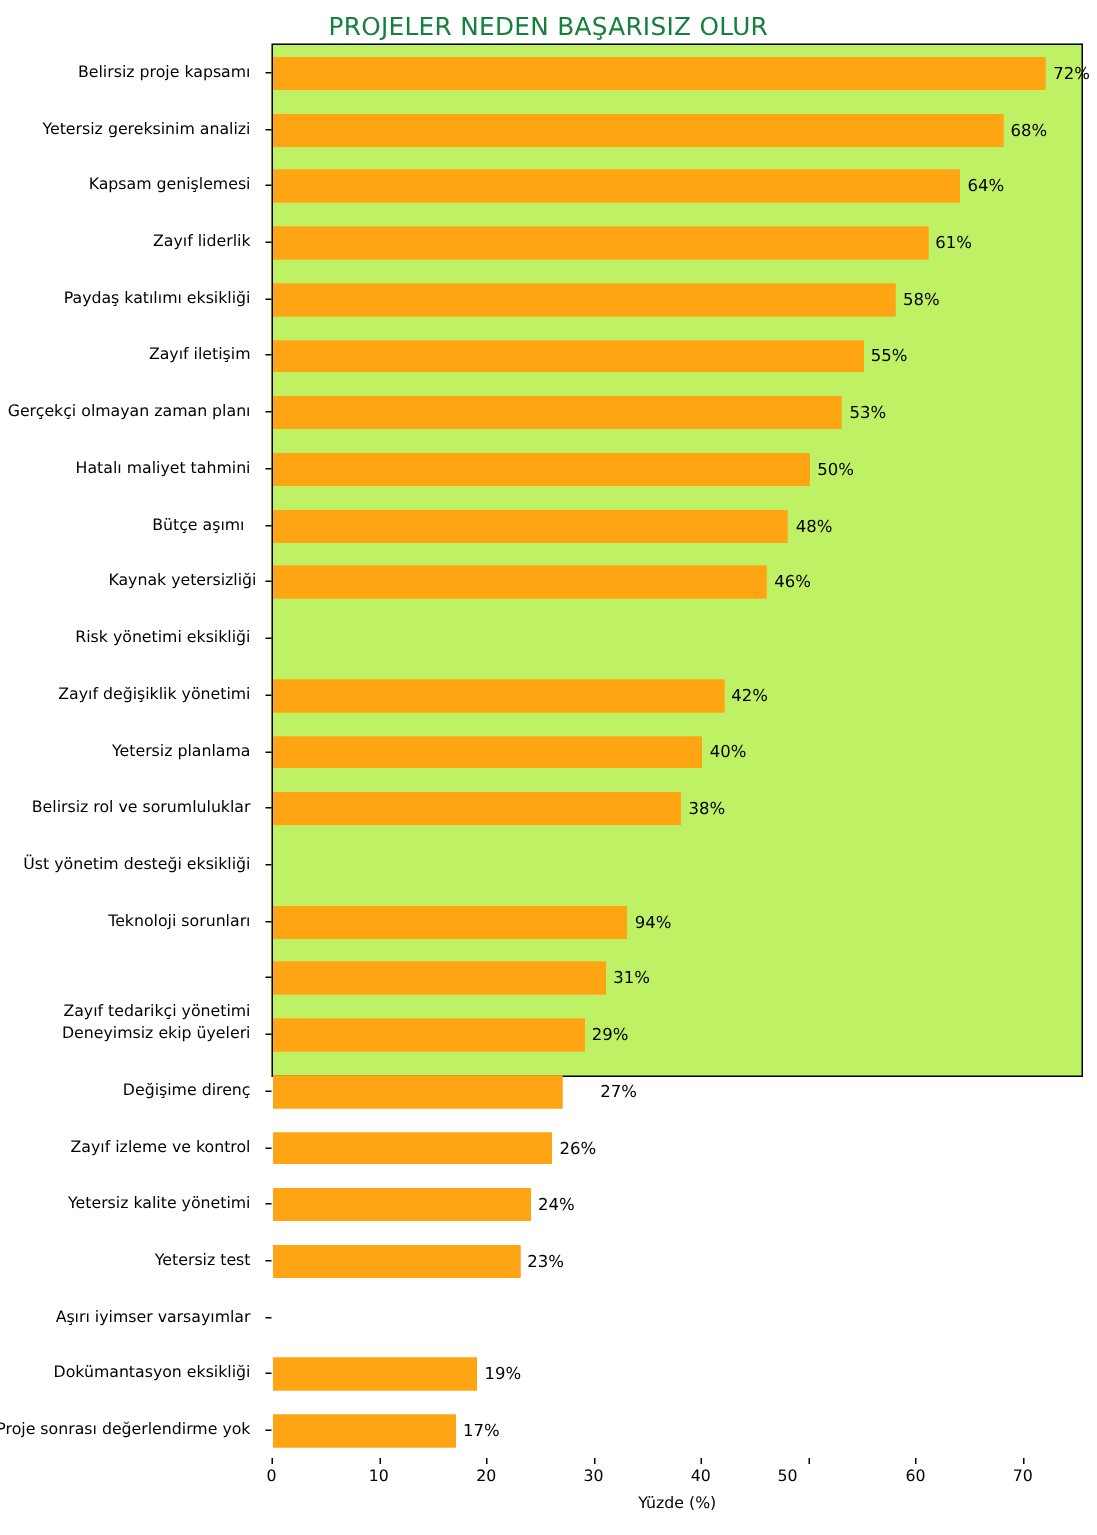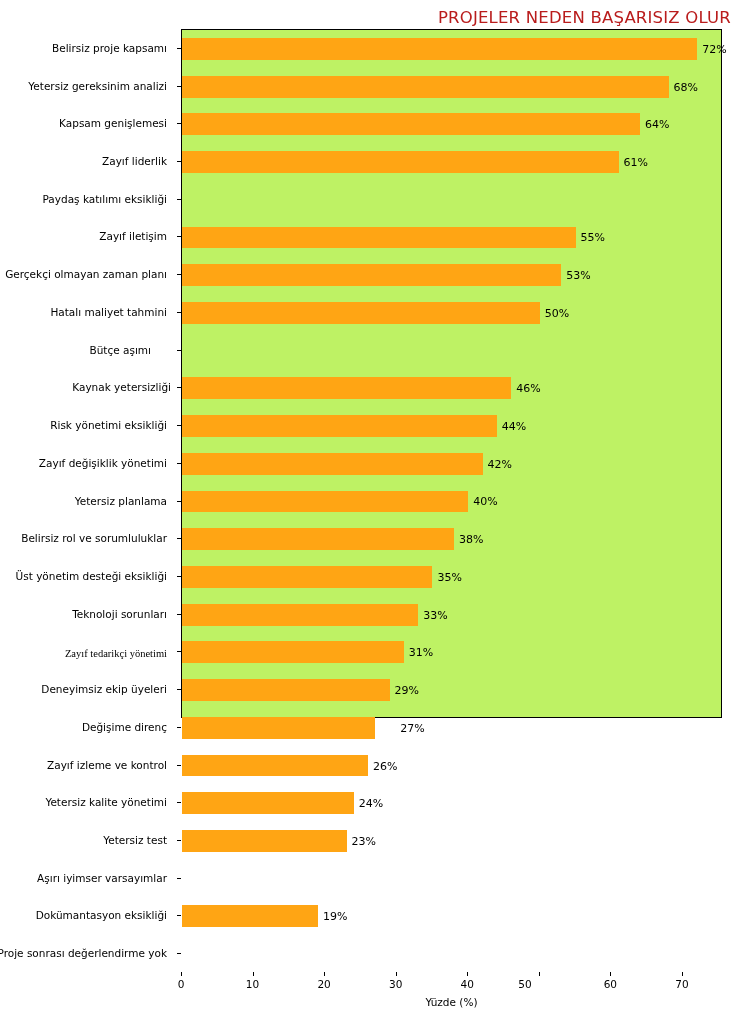--- a/index.html
+++ b/index.html
@@ -17,23 +17,23 @@
   #chart-root {
     position: relative;
     width: 731px;
     height: 1023px;
   }
   #chart-title {
     position: absolute;
     left: 0;
     top: 8px;
     width: 731px;
-    text-align: right;
+    text-align: center;
     font-size: 16.5px;
-    color: #b91c1c;
+    color: #15803d;
     letter-spacing: 0.2px;
   }
   
   #plot-area {
     position: absolute;
     left: 181px;
     top: 29px;
     width: 541px;
     height: 689px;
     border: 1px solid #000000;
@@ -133,29 +133,29 @@
 
   <div id="ytick-labels">
       <div class="ytick-label" style="top: 18.86px; right: 8px;">Belirsiz proje kapsamı</div>
       <div class="ytick-label" style="top: 56.58px; right: 8px;">Yetersiz gereksinim analizi</div>
       <div class="ytick-label" style="top: 94.3px; right: 8px;">Kapsam genişlemesi</div>
       <div class="ytick-label" style="top: 132.02px; right: 8px;">Zayıf liderlik</div>
       <div class="ytick-label" style="top: 169.74px; right: 8px;">Paydaş katılımı eksikliği</div>
       <div class="ytick-label" style="top: 207.46px; right: 8px;">Zayıf iletişim</div>
       <div class="ytick-label" style="top: 245.18px; right: 8px;">Gerçekçi olmayan zaman planı</div>
       <div class="ytick-label" style="top: 282.9px; right: 8px;">Hatalı maliyet tahmini</div>
-      <div class="ytick-label" style="top: 320.62px; right: 24px; text-align: right;">Bütçe aşımı</div>
+      <div class="ytick-label" style="top: 320.62px; right: 12px; text-align: right;">Bütçe aşımı</div>
       <div class="ytick-label" style="top: 358.34px; right: 4px;">Kaynak yetersizliği</div>
       <div class="ytick-label" style="top: 396.06px; right: 8px;">Risk yönetimi eksikliği</div>
       <div class="ytick-label" style="top: 433.78px; right: 8px;">Zayıf değişiklik yönetimi</div>
       <div class="ytick-label" style="top: 471.5px; right: 8px;">Yetersiz planlama</div>
       <div class="ytick-label" style="top: 509.22px; right: 8px;">Belirsiz rol ve sorumluluklar</div>
       <div class="ytick-label" style="top: 546.94px; right: 8px;">Üst yönetim desteği eksikliği</div>
       <div class="ytick-label" style="top: 584.66px; right: 8px;">Teknoloji sorunları</div>
-      <div class="ytick-label" style="top: 624px; right: 8px; font-family: Liberation Serif, serif;">Zayıf tedarikçi yönetimi</div>
+      <div class="ytick-label" style="top: 645px; right: 8px;">Zayıf tedarikçi yönetimi</div>
       <div class="ytick-label" style="top: 660.1px; right: 8px;">Deneyimsiz ekip üyeleri</div>
       <div class="ytick-label" style="top: 697.82px; right: 8px;">Değişime direnç</div>
       <div class="ytick-label" style="top: 735.54px; right: 8px;">Zayıf izleme ve kontrol</div>
       <div class="ytick-label" style="top: 773.26px; right: 8px;">Yetersiz kalite yönetimi</div>
       <div class="ytick-label" style="top: 810.98px; right: 8px;">Yetersiz test</div>
       <div class="ytick-label" style="top: 848.7px; right: 8px; text-align: right;">Aşırı iyimser varsayımlar</div>
       <div class="ytick-label" style="top: 886.42px; right: 8px;">Dokümantasyon eksikliği</div>
       <div class="ytick-label" style="top: 924.14px; right: 8px;">Proje sonrası değerlendirme yok</div>
     </div>
 
@@ -170,59 +170,59 @@
           <div class="bar-label" style="left: 491.614px;">68%</div>
         </div>
         <div class="bar-row" style="top: 83.3612px; height: 21.8776px; width: 541px;">
           <div class="bar" style="width: 457.989px; background: rgb(255, 165, 20); border-color: rgb(255, 165, 20);"></div>
           <div class="bar-label" style="left: 462.989px;">64%</div>
         </div>
         <div class="bar-row" style="top: 121.081px; height: 21.8776px; width: 541px;">
           <div class="bar" style="width: 436.521px; background: rgb(255, 165, 20); border-color: rgb(255, 165, 20);"></div>
           <div class="bar-label" style="left: 441.521px;">61%</div>
         </div>
+        <div class="bar-row" style="top: 158.801px; height: 21.8776px; width: 541px;">
+          <div class="bar" style="width: 415.053px; background: rgb(255, 165, 20); border-color: rgb(255, 165, 20);"></div>
+          <div class="bar-label" style="left: 420.053px;">58%</div>
+        </div>
         <div class="bar-row" style="top: 196.521px; height: 21.8776px; width: 541px;">
           <div class="bar" style="width: 393.585px; background: rgb(255, 165, 20); border-color: rgb(255, 165, 20);"></div>
           <div class="bar-label" style="left: 398.585px;">55%</div>
         </div>
         <div class="bar-row" style="top: 234.241px; height: 21.8776px; width: 541px;">
           <div class="bar" style="width: 379.272px; background: rgb(255, 165, 20); border-color: rgb(255, 165, 20);"></div>
           <div class="bar-label" style="left: 384.272px;">53%</div>
         </div>
         <div class="bar-row" style="top: 271.961px; height: 21.8776px; width: 541px;">
           <div class="bar" style="width: 357.804px; background: rgb(255, 165, 20); border-color: rgb(255, 165, 20);"></div>
           <div class="bar-label" style="left: 362.804px;">50%</div>
         </div>
+        <div class="bar-row" style="top: 309.681px; height: 21.8776px; width: 541px;">
+          <div class="bar" style="width: 343.492px; background: rgb(255, 165, 20); border-color: rgb(255, 165, 20);"></div>
+          <div class="bar-label" style="left: 348.492px;">48%</div>
+        </div>
         <div class="bar-row" style="top: 347.401px; height: 21.8776px; width: 541px;">
           <div class="bar" style="width: 329.18px; background: rgb(255, 165, 20); border-color: rgb(255, 165, 20);"></div>
           <div class="bar-label" style="left: 334.18px;">46%</div>
         </div>
-        <div class="bar-row" style="top: 385.121px; height: 21.8776px; width: 541px;">
-          <div class="bar" style="width: 314.868px; background: rgb(255, 165, 20); border-color: rgb(255, 165, 20);"></div>
-          <div class="bar-label" style="left: 319.868px;">44%</div>
-        </div>
         <div class="bar-row" style="top: 422.841px; height: 21.8776px; width: 541px;">
           <div class="bar" style="width: 300.556px; background: rgb(255, 165, 20); border-color: rgb(255, 165, 20);"></div>
           <div class="bar-label" style="left: 305.556px;">42%</div>
         </div>
         <div class="bar-row" style="top: 460.561px; height: 21.8776px; width: 541px;">
           <div class="bar" style="width: 286.243px; background: rgb(255, 165, 20); border-color: rgb(255, 165, 20);"></div>
           <div class="bar-label" style="left: 291.243px;">40%</div>
         </div>
         <div class="bar-row" style="top: 498.281px; height: 21.8776px; width: 541px;">
           <div class="bar" style="width: 271.931px; background: rgb(255, 165, 20); border-color: rgb(255, 165, 20);"></div>
           <div class="bar-label" style="left: 276.931px;">38%</div>
         </div>
-        <div class="bar-row" style="top: 536.001px; height: 21.8776px; width: 541px;">
-          <div class="bar" style="width: 250.463px; background: rgb(255, 165, 20); border-color: rgb(255, 165, 20);"></div>
-          <div class="bar-label" style="left: 255.463px;">35%</div>
-        </div>
         <div class="bar-row" style="top: 573.721px; height: 21.8776px; width: 541px;">
           <div class="bar" style="width: 236.151px; background: rgb(255, 165, 20); border-color: rgb(255, 165, 20);"></div>
-          <div class="bar-label" style="left: 241.151px;">33%</div>
+          <div class="bar-label" style="left: 241.151px;">94%</div>
         </div>
         <div class="bar-row" style="top: 611.441px; height: 21.8776px; width: 541px;">
           <div class="bar" style="width: 221.839px; background: rgb(255, 165, 20); border-color: rgb(255, 165, 20);"></div>
           <div class="bar-label" style="left: 226.839px;">31%</div>
         </div>
         <div class="bar-row" style="top: 649.161px; height: 21.8776px; width: 541px;">
           <div class="bar" style="width: 207.526px; background: rgb(255, 165, 20); border-color: rgb(255, 165, 20);"></div>
           <div class="bar-label" style="left: 212.526px;">29%</div>
         </div>
         <div class="bar-row" style="top: 686.881px; height: 21.8776px; width: 541px;">
@@ -237,20 +237,24 @@
           <div class="bar" style="width: 171.746px; background: rgb(255, 165, 20); border-color: rgb(255, 165, 20);"></div>
           <div class="bar-label" style="left: 176.746px;">24%</div>
         </div>
         <div class="bar-row" style="top: 800.041px; height: 21.8776px; width: 541px;">
           <div class="bar" style="width: 164.59px; background: rgb(255, 165, 20); border-color: rgb(255, 165, 20);"></div>
           <div class="bar-label" style="left: 169.59px;">23%</div>
         </div>
         <div class="bar-row" style="top: 875.481px; height: 21.8776px; width: 541px;">
           <div class="bar" style="width: 135.966px; background: rgb(255, 165, 20); border-color: rgb(255, 165, 20);"></div>
           <div class="bar-label" style="left: 140.966px;">19%</div>
+        </div>
+        <div class="bar-row" style="top: 913.201px; height: 21.8776px; width: 541px;">
+          <div class="bar" style="width: 121.653px; background: rgb(255, 165, 20); border-color: rgb(255, 165, 20);"></div>
+          <div class="bar-label" style="left: 126.653px;">17%</div>
         </div>
       </div>
   </div>
 
   <div id="xticks">
       <div class="xtick-mark" style="left: 0px;"></div>
       <div class="xtick-label" style="left: 0px;">0</div>
       <div class="xtick-mark" style="left: 71.5608px;"></div>
       <div class="xtick-label" style="left: 71.5608px;">10</div>
       <div class="xtick-mark" style="left: 143.122px;"></div>

